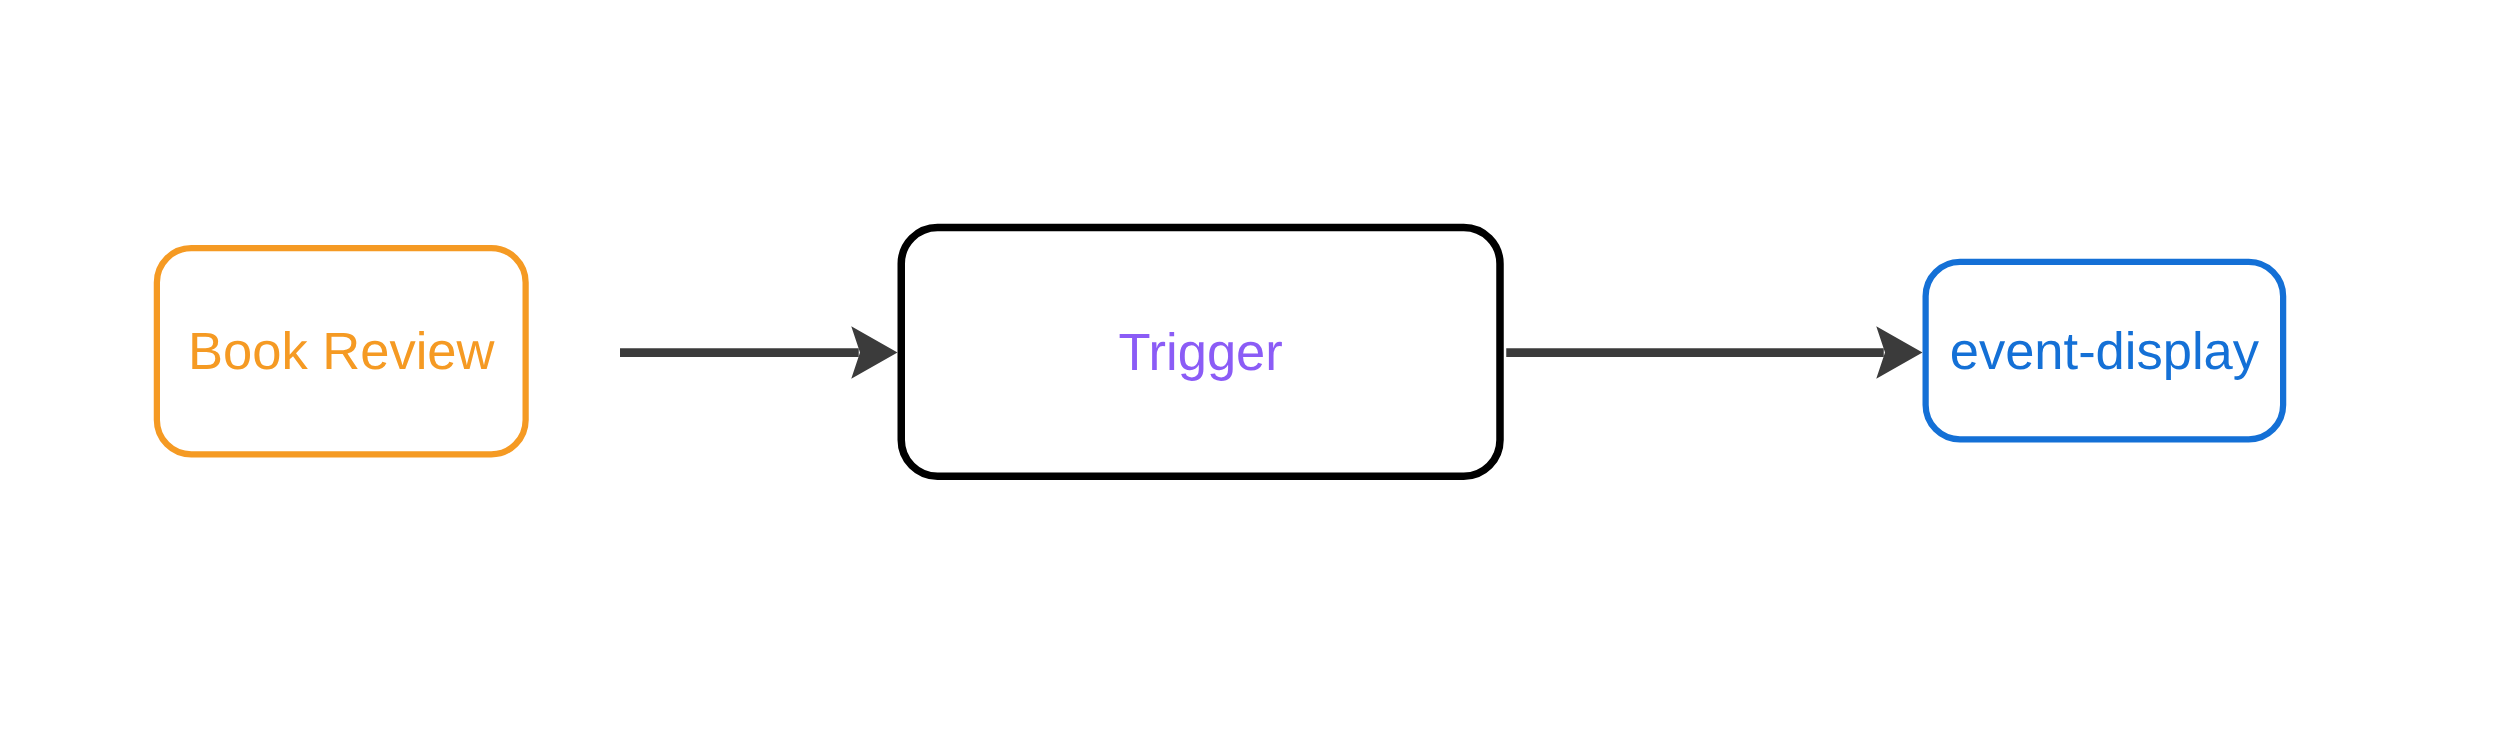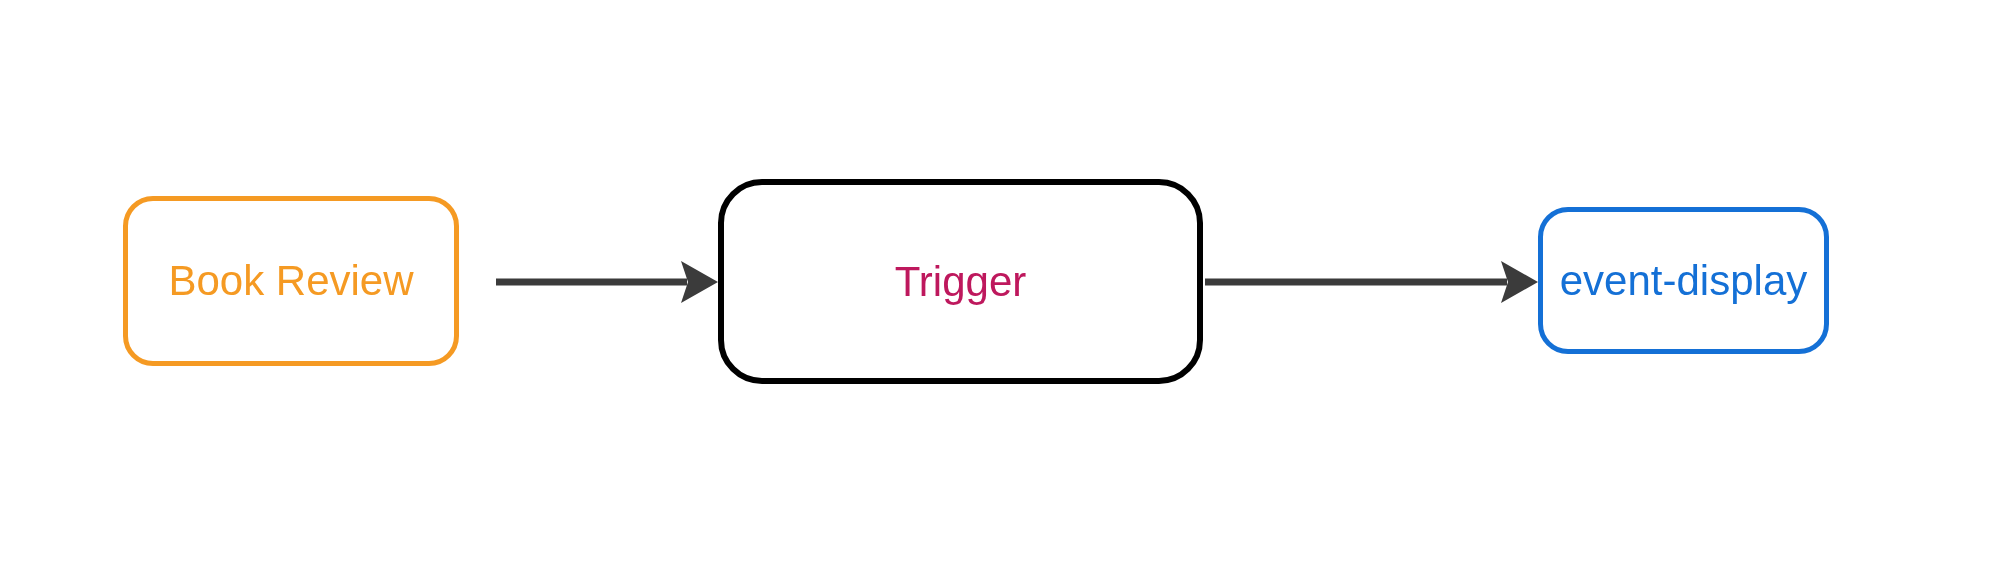--- a/index.html
+++ b/index.html
@@ -25,21 +25,21 @@
     align-items: center;
     justify-content: center;
     text-align: center;
     font-size: 42px;
     line-height: 56px;
     font-weight: 400;
   }
   .node-broker {
     left: 123px;
     top: 196px;
-    width: 336px;
+    width: 300px;
     height: 170px;
     border-width: 5px;
     border-radius: 30px;
   }
   .node-trigger {
     left: 718px;
     top: 179px;
     width: 485px;
     height: 205px;
     border-width: 6px;
@@ -68,21 +68,21 @@
 
   <div class="node node-broker" style="border-color: rgb(245, 154, 35); color: rgb(245, 154, 35);">
     <span>Book Review</span>
   </div>
 
   <svg class="edge edge-1" width="225" height="60">
     <line x1="3" y1="30" x2="194" y2="30" stroke-width="7" stroke="#3B3B3B"></line>
     <polygon points="188,9 225,30 188,51 195,30" fill="#3B3B3B"></polygon>
   </svg>
 
-  <div class="node node-trigger" style="border-color: rgb(0, 0, 0); color: #be185d;">
+  <div class="node node-trigger" style="border-color: rgb(0, 0, 0); color: #8b5cf6; border-radius: 32px;">
     <span>Trigger</span>
   </div>
 
   <svg class="edge edge-2" width="336" height="60">
     <line x1="3" y1="30" x2="305" y2="30" stroke-width="7" stroke="#3B3B3B"></line>
     <polygon points="299,9 336,30 299,51 306,30" fill="#3B3B3B"></polygon>
   </svg>
 
   <div class="node node-event-display" style="border-color: rgb(20, 112, 214); color: rgb(20, 112, 214);">
     <span>event-display</span>

